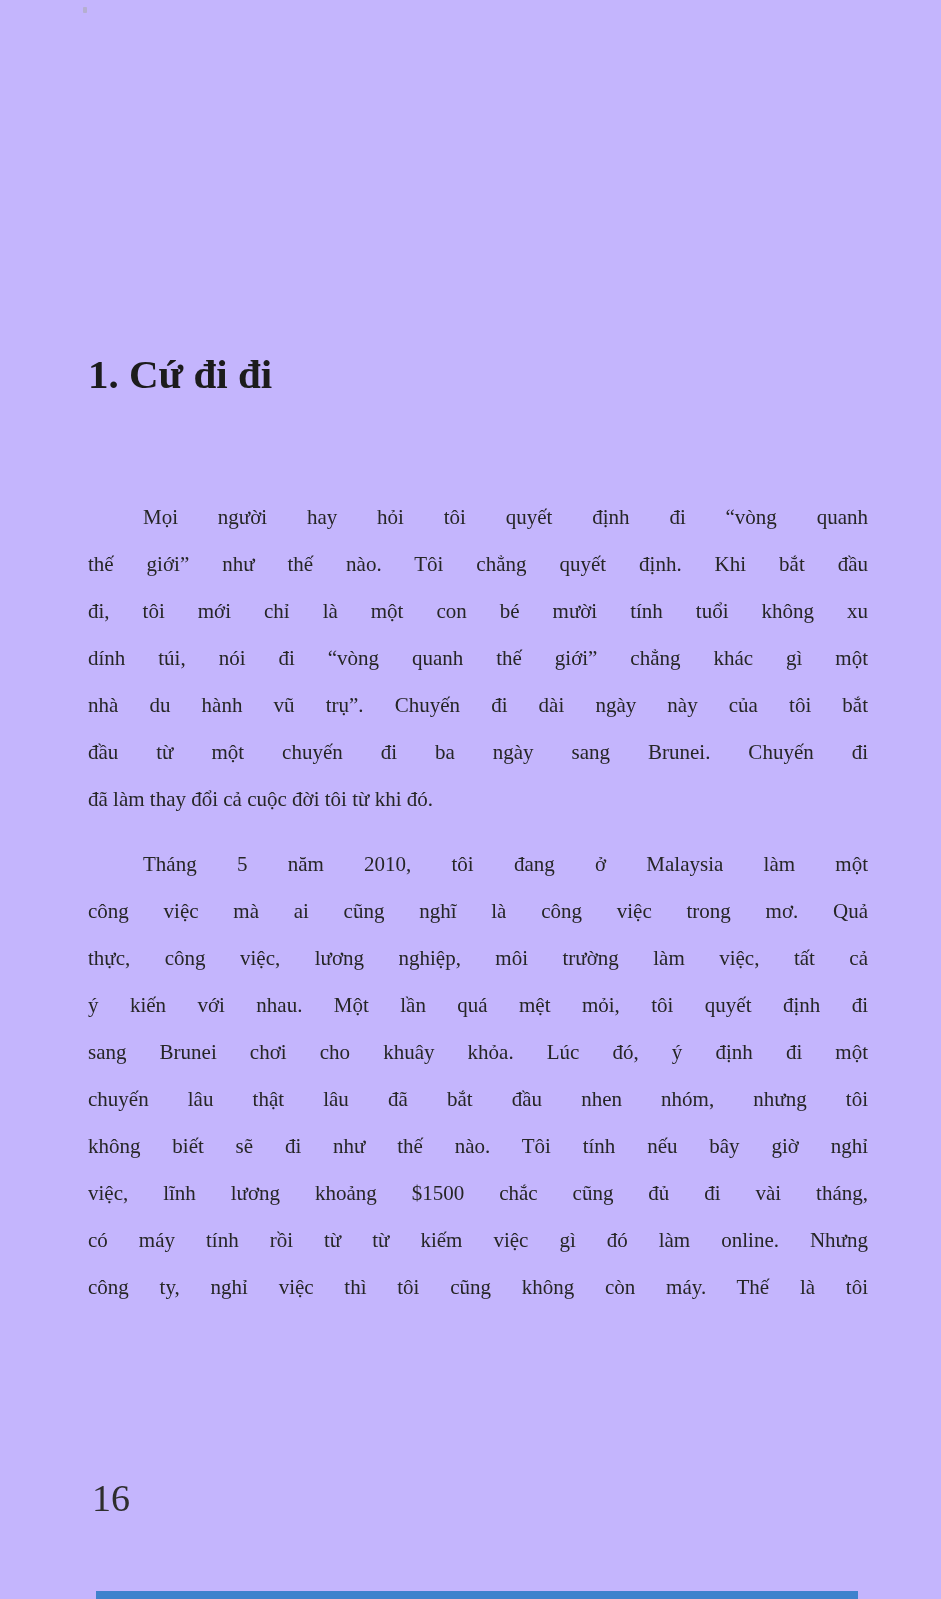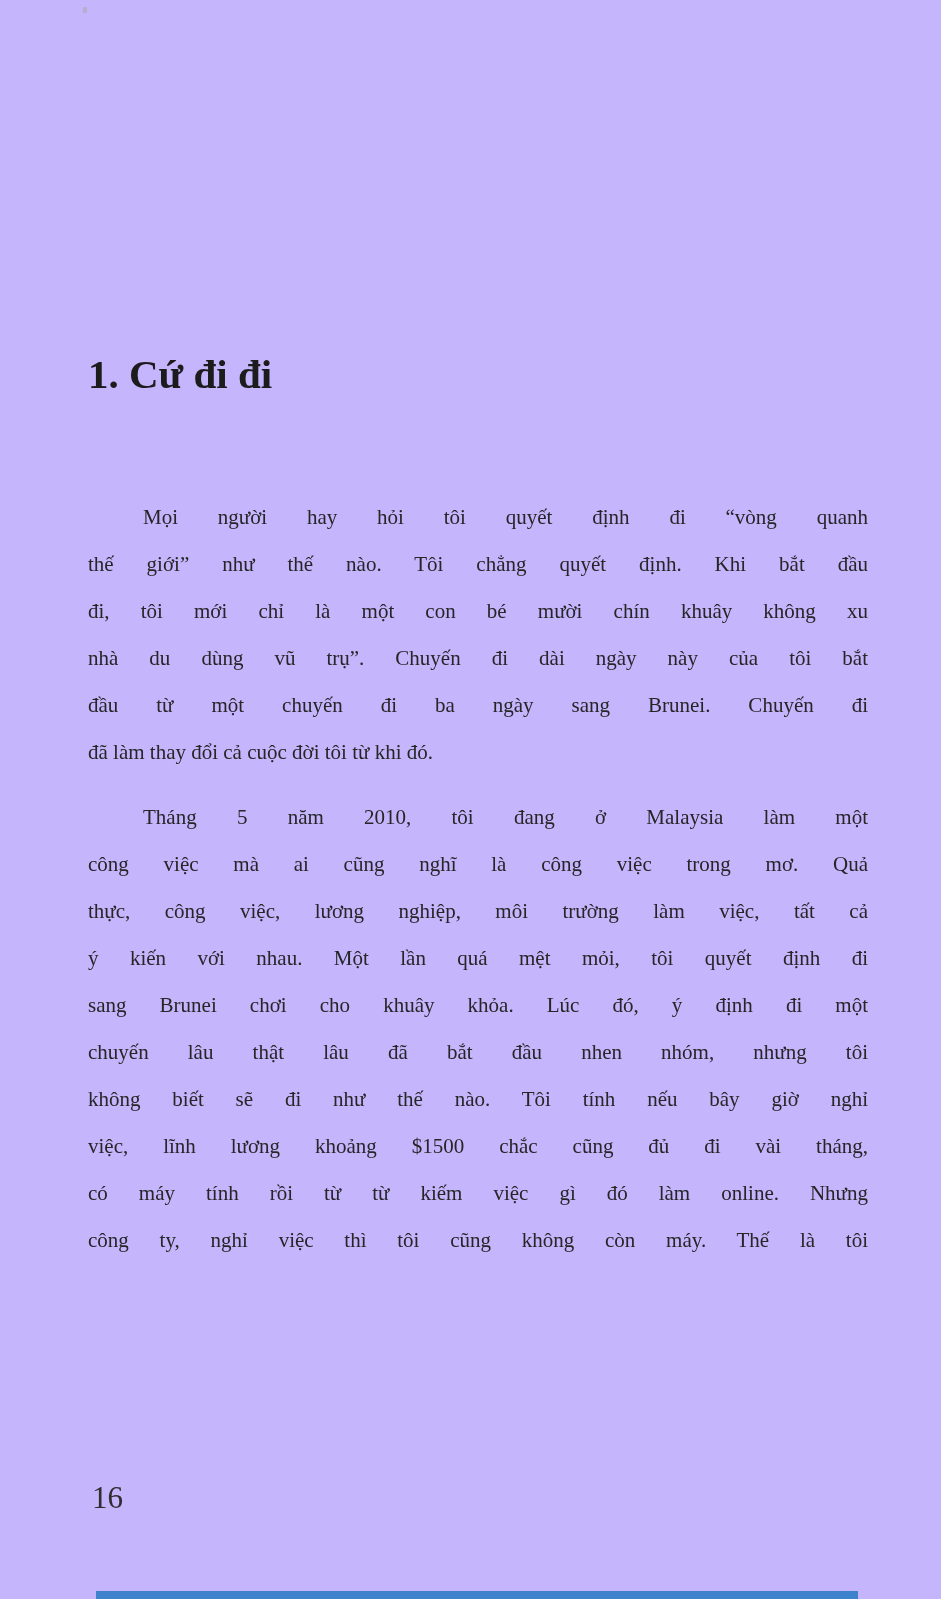--- a/index.html
+++ b/index.html
@@ -57,21 +57,21 @@
   .line.lastline {
     text-align-last: left;
   }
   .line.parastart {
     margin-top: 18px;
   }
   .pagenum {
     position: absolute;
     left: 92px;
     top: 1478px;
-    font-size: 31px;
+    font-size: 38px;
     line-height: 40px;
     color: #2e2e2e;
   }
   .progress {
     position: absolute;
     left: 96px;
     bottom: 0px;
     width: 762px;
     height: 8px;
   }
@@ -80,22 +80,23 @@
 <body>
 
 <div class="page">
   <div class="speck"></div>
 
   <h1 class="heading">1. Cứ đi đi</h1>
 
   <div class="body-text" id="body-text">
       <div class="line first">Mọi người hay hỏi tôi quyết định đi “vòng quanh</div>
       <div class="line">thế giới” như thế nào. Tôi chẳng quyết định. Khi bắt đầu</div>
-      <div class="line">đi, tôi mới chỉ là một con bé mười chín khuây không xu</div>
-      <div class="line">nhà du dùng vũ trụ”. Chuyến đi dài ngày này của tôi bắt</div>
+      <div class="line">đi, tôi mới chỉ là một con bé mười tính tuổi không xu</div>
+      <div class="line">dính túi, nói đi “vòng quanh thế giới” chẳng khác gì một</div>
+      <div class="line">nhà du hành vũ trụ”. Chuyến đi dài ngày này của tôi bắt</div>
       <div class="line">đầu từ một chuyến đi ba ngày sang Brunei. Chuyến đi</div>
       <div class="line lastline">đã làm thay đổi cả cuộc đời tôi từ khi đó.</div>
       <div class="line first parastart">Tháng 5 năm 2010, tôi đang ở Malaysia làm một</div>
       <div class="line">công việc mà ai cũng nghĩ là công việc trong mơ. Quả</div>
       <div class="line">thực, công việc, lương nghiệp, môi trường làm việc, tất cả</div>
       <div class="line">ý kiến với nhau. Một lần quá mệt mỏi, tôi quyết định đi</div>
       <div class="line">sang Brunei chơi cho khuây khỏa. Lúc đó, ý định đi một</div>
       <div class="line">chuyến lâu thật lâu đã bắt đầu nhen nhóm, nhưng tôi</div>
       <div class="line">không biết sẽ đi như thế nào. Tôi tính nếu bây giờ nghỉ</div>
       <div class="line">việc, lĩnh lương khoảng $1500 chắc cũng đủ đi vài tháng,</div>

